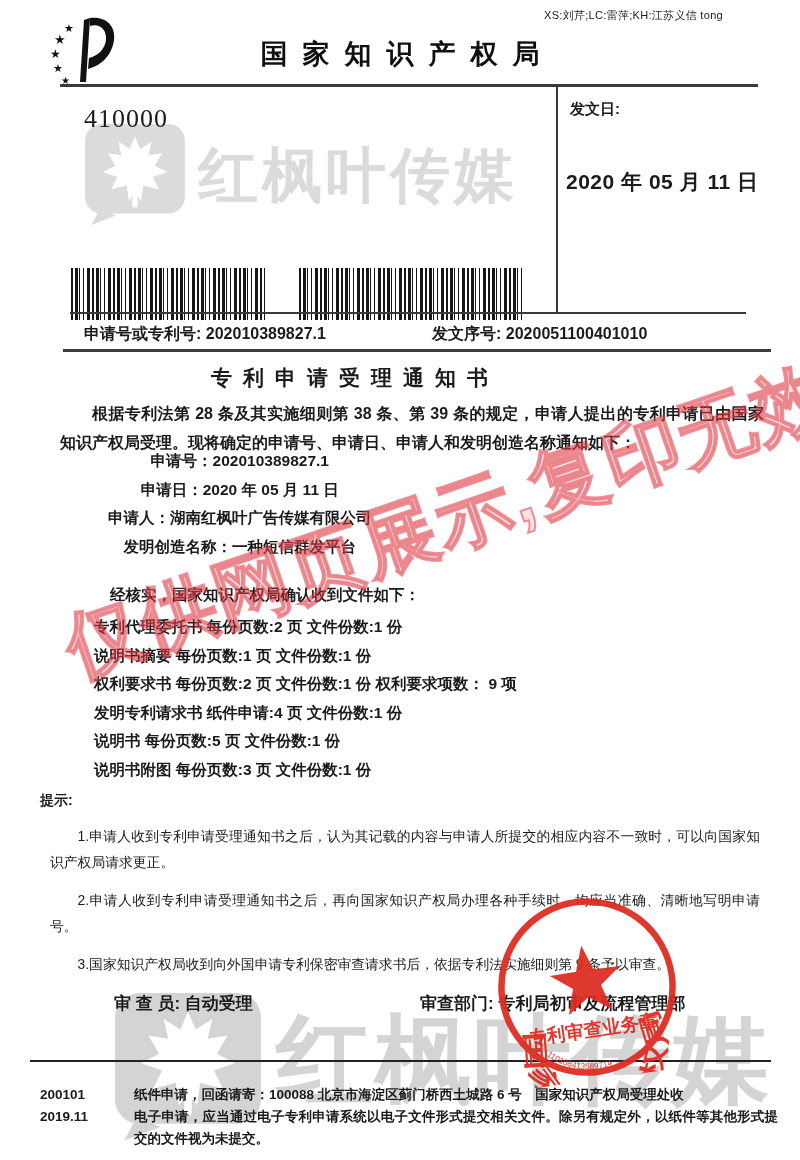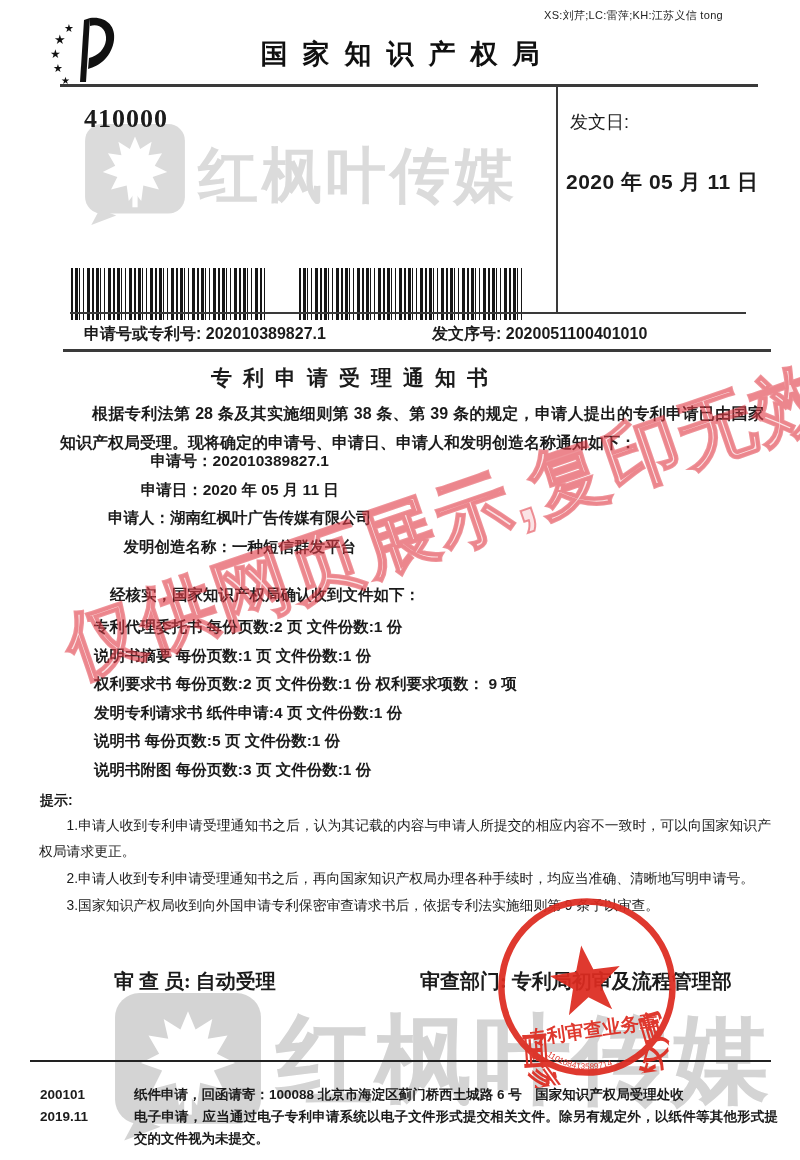--- a/index.html
+++ b/index.html
@@ -11,23 +11,23 @@
   }
   .abs{position:absolute;}
   
   .routing{left:544px;top:8px;font-size:11px;color:#222;letter-spacing:.3px;text-align:right;}
   .logo{left:50px;top:14px;width:66px;height:72px;}
   .agency{left:200px;top:36px;width:400px;text-align:center;font-size:27px;font-weight:700;
           letter-spacing:15px;text-indent:15px;color:#101010;}
   .rule{background:#3a3a3a;}
   .rule-header{left:60px;top:84px;width:698px;height:3px;}
   .vline{left:556px;top:87px;width:2px;height:226px;background:#3a3a3a;}
-  .zip{left:84px;top:104px;font-size:26px;font-weight:700;letter-spacing:1px;
+  .zip{left:84px;top:104px;font-size:26px;font-weight:400;letter-spacing:1px;
        font-family:"Liberation Serif", serif;}
-  .issue-label{left:570px;top:110px;font-size:18px;font-weight:400;}
+  .issue-label{left:570px;top:100px;font-size:15px;font-weight:700;}
   .issue-date{left:566px;top:168px;font-size:21px;font-weight:700;letter-spacing:.5px;}
   
   .wm{z-index:0;}
   .wm-icon-top{left:80px;top:122px;width:110px;height:104px;color:#dbdbdb;}
   .wm-text-top{left:198px;top:136px;font-size:60px;font-weight:900;color:#dbdbdb;
                letter-spacing:4px;white-space:nowrap;}
   .wm-icon-bottom{left:104px;top:990px;width:168px;height:152px;color:#d4d4d4;}
   .wm-text-bottom{left:276px;top:996px;font-size:97px;font-weight:900;color:#d4d4d4;
                   letter-spacing:2px;white-space:nowrap;}
   .wm-diagonal{
@@ -52,23 +52,23 @@
   .notice-title{left:200px;top:364px;width:400px;text-align:left;font-size:21px;font-weight:700;
                 letter-spacing:11px;text-indent:11px;}
   .intro{left:60px;top:399px;width:704px;font-size:16px;line-height:29px;font-weight:600;
          text-indent:2em;text-align:justify;}
   .fields{left:108px;top:447px;font-size:15.5px;font-weight:600;line-height:28.5px;text-align:center;}
   .received{left:94px;top:585px;font-size:15.5px;font-weight:600;margin-left:16px;}
   .docs{left:94px;top:613px;font-size:15.5px;font-weight:700;line-height:28.6px;}
   
   .tips-head{left:40px;top:792px;font-size:14px;font-weight:700;}
   .tips{left:38px;top:812px;width:734px;font-size:13.8px;line-height:26px;font-weight:500;}
-  .tips p{margin:1px;text-indent:2em;text-align:justify;}
+  .tips p{margin:12px;text-indent:2em;text-align:justify;}
   
-  .signoff{top:968px;font-size:20px;font-weight:700;white-space:nowrap;z-index:1;font-family:Liberation Serif, serif;}
+  .signoff{top:992px;font-size:17px;font-weight:700;white-space:nowrap;z-index:1;}
   .examiner{left:114px;}
   .department{left:420px;}
   .seal{left:494px;top:894px;width:186px;height:186px;z-index:3;opacity:.93;
         transform:rotate(-8deg);color:#dd2b20;}
   .rule-footer{left:30px;top:1060px;width:741px;height:2px;background:#222;z-index:1;}
   .form-codes{left:40px;top:1084px;font-size:13.5px;font-weight:700;line-height:22px;z-index:1;}
   .footer-text{left:134px;top:1084px;width:644px;font-size:13.5px;font-weight:600;
                line-height:22px;z-index:1;text-align:justify;}
   .footer-text p{margin:0;}
 </style>

